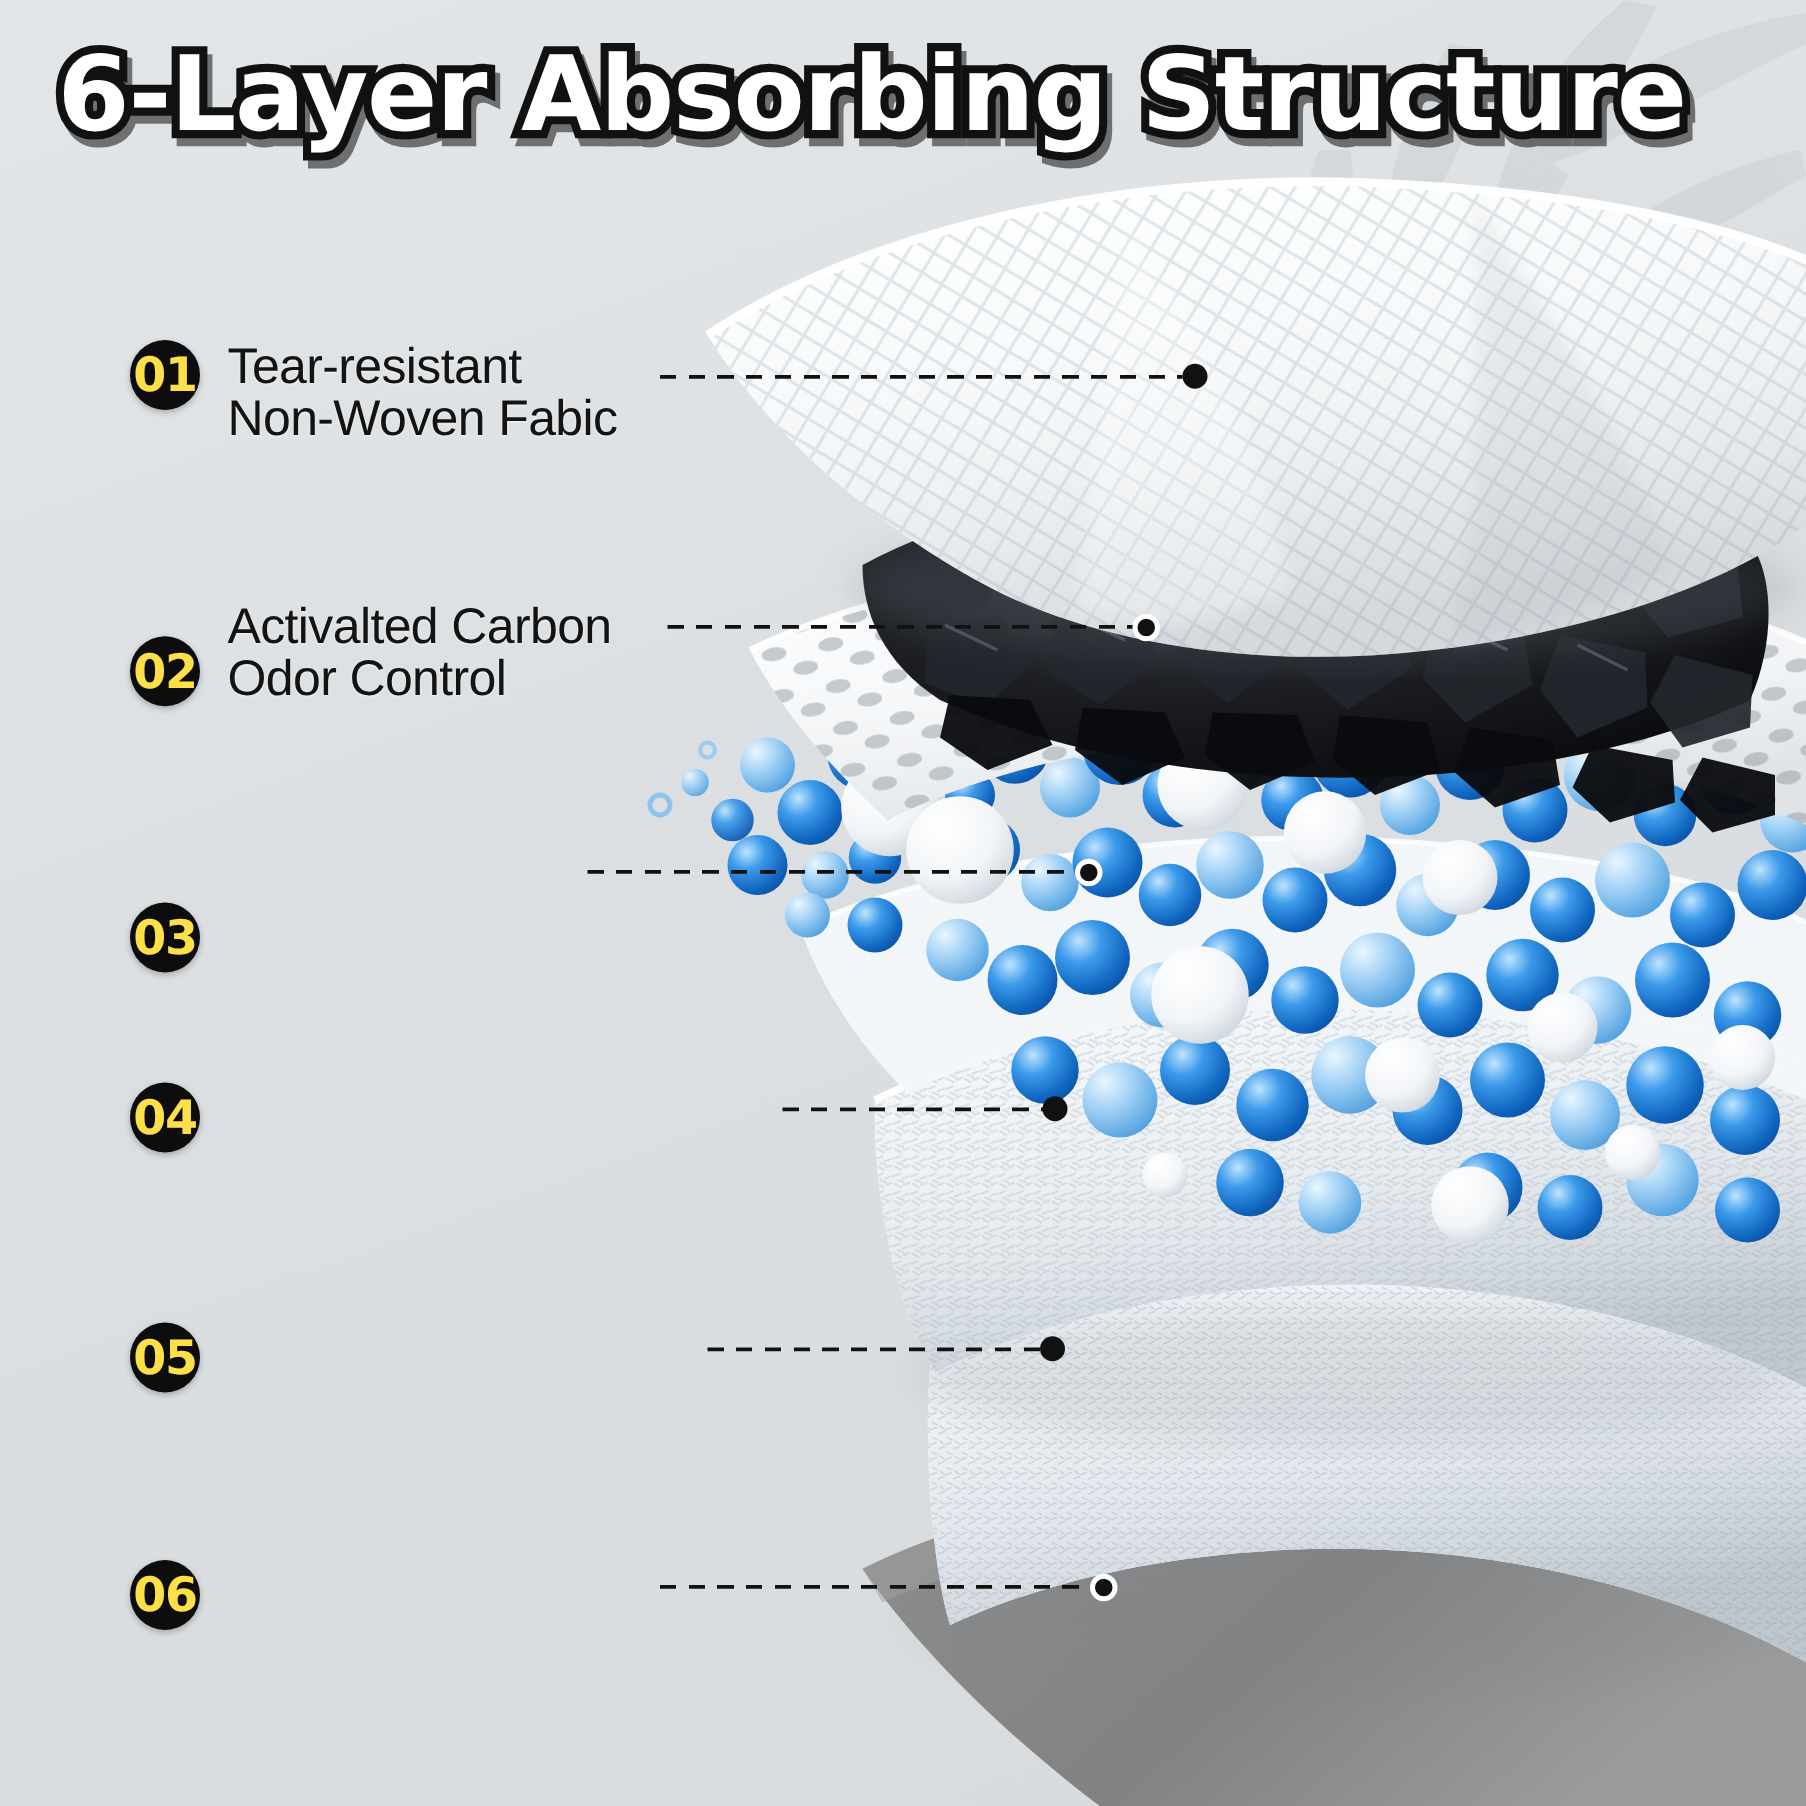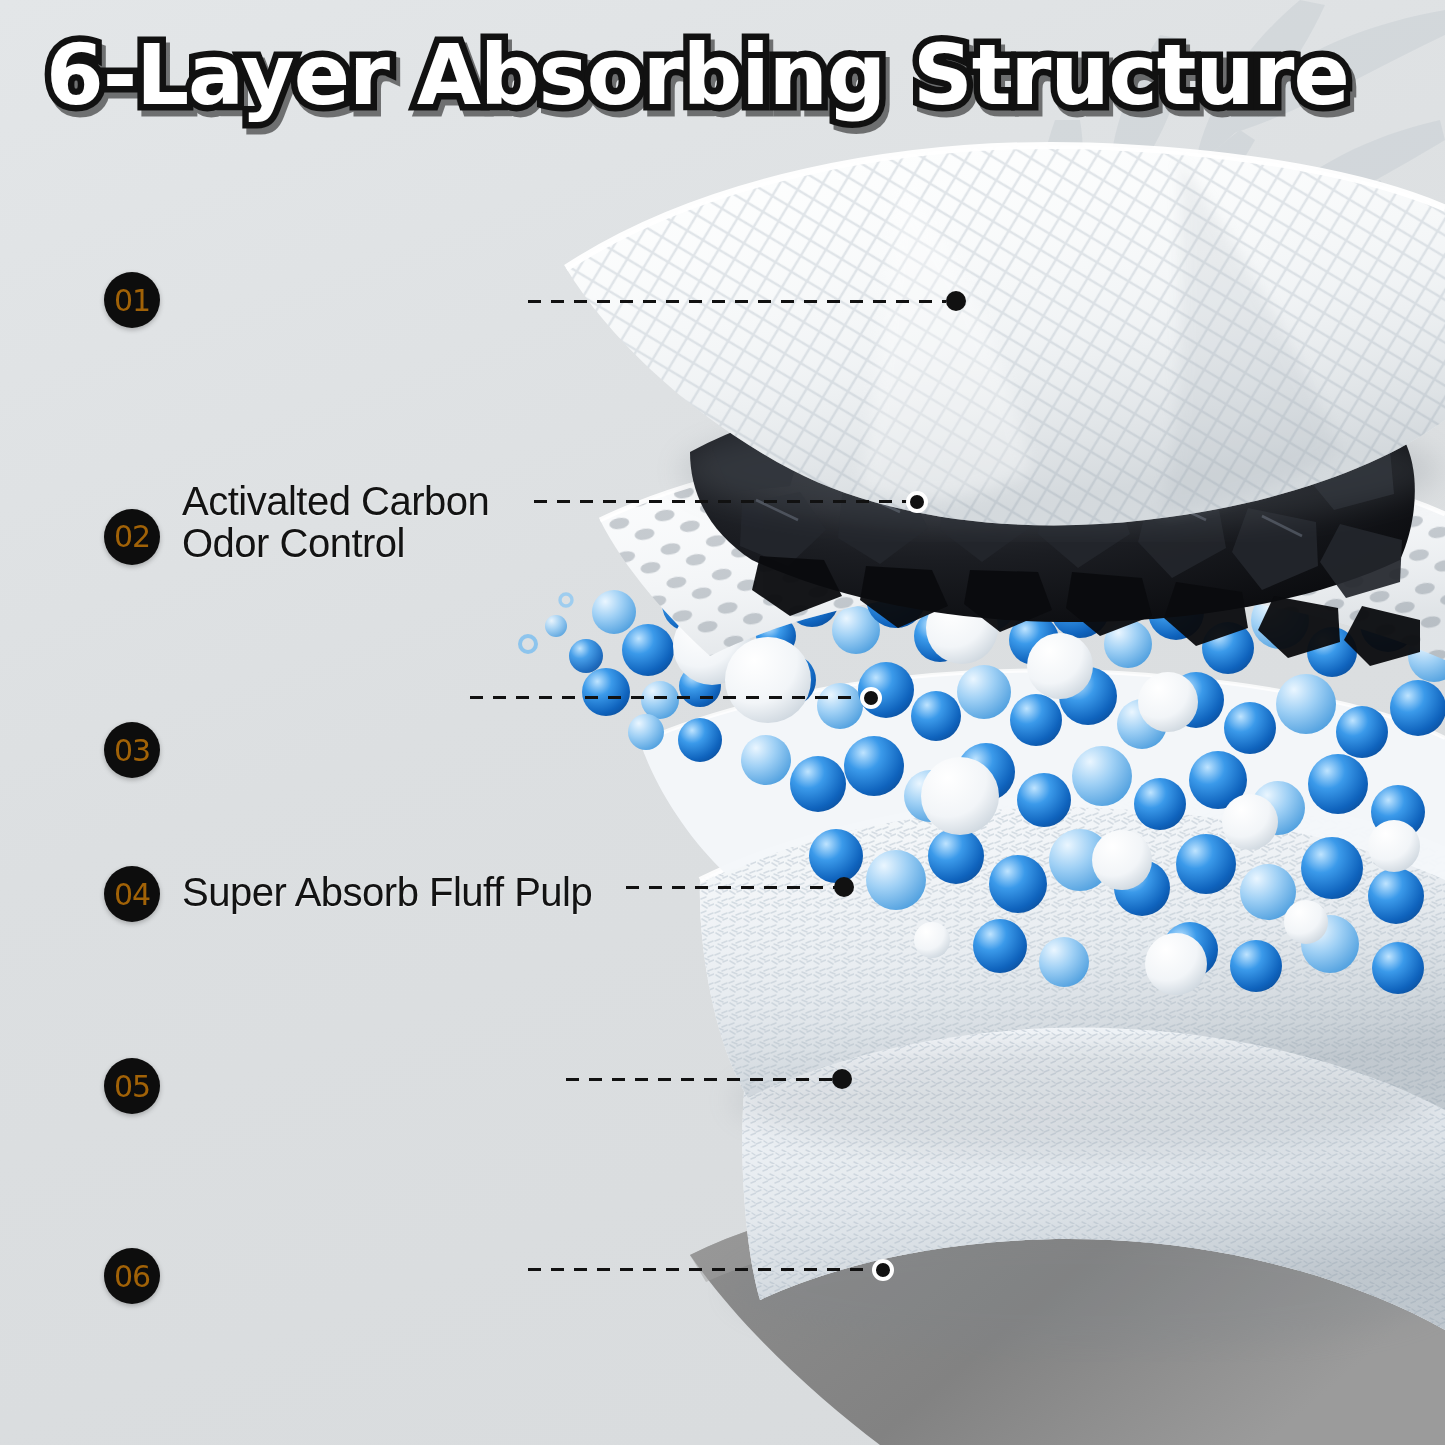--- a/index.html
+++ b/index.html
@@ -30,21 +30,21 @@
   }
 
   
   #art{position:absolute;left:0;top:0;width:1445px;height:1445px;}
 
   
   .callout{position:absolute;display:flex;align-items:flex-start;}
   .badge{
     width:56px;height:56px;border-radius:50%;background:#0d0d0d;
     display:flex;align-items:center;justify-content:center;
-    color:#a16207;font-size:30px;font-weight:400;letter-spacing:-1px;
+    color:#fde047;font-size:38px;font-weight:700;letter-spacing:-1px;
     font-family:"DejaVu Sans","Liberation Sans",sans-serif;
     flex:0 0 auto;box-shadow:0 2px 5px rgba(0,0,0,.25);
   }
   .ctext{margin-left:22px;color:#131313;font-size:40px;line-height:1.06;
     font-weight:400;letter-spacing:-.5px;white-space:pre-line;
     font-family:"Liberation Sans",sans-serif;
     text-shadow:0 1px 2px rgba(255,255,255,.6);}
   .ctext.one-line{padding-top:5px;}
   .ctext.two-line{padding-top:0;}
 
@@ -339,38 +339,39 @@
                C1186 400 1180 270 1180 160 Z" fill="#aab3bb" opacity=".18" filter="url(#soft)"></path>
     </g>
   </svg>
 
   <div class="title-shadow">6-Layer Absorbing Structure</div>
   <div class="title">6-Layer Absorbing Structure</div>
 
   <div id="callouts">
       <div class="callout" style="left: 104px; top: 272px;">
         <div class="badge">01</div>
+        <div class="ctext two-line">Tear-resistant
+Non-Woven Fabic</div>
       </div>
       <div class="leader" style="left: 528px; top: 300px; width: 418px;"></div>
       <div class="dot" style="left: 946px; top: 291px;"></div>
       <div class="callout" style="left: 104px; top: 480px; align-items: flex-end;">
         <div class="badge">02</div>
         <div class="ctext two-line">Activalted Carbon
 Odor Control</div>
       </div>
       <div class="leader" style="left: 534px; top: 500px; width: 378px;"></div>
       <div class="dot ring" style="left: 906px; top: 491px;"></div>
       <div class="callout" style="left: 104px; top: 678px; margin-top: 44px;">
         <div class="badge">03</div>
       </div>
       <div class="leader" style="left: 470px; top: 696px; width: 394px;"></div>
       <div class="dot ring" style="left: 860px; top: 687px;"></div>
       <div class="callout" style="left: 104px; top: 866px;">
         <div class="badge">04</div>
-        <div class="ctext one-line">Super Absorb Fluff Pulp</div>
       </div>
       <div class="leader" style="left: 626px; top: 886px; width: 212px;"></div>
       <div class="dot" style="left: 834px; top: 877px;"></div>
       <div class="callout" style="left: 104px; top: 1058px;">
         <div class="badge">05</div>
       </div>
       <div class="leader" style="left: 566px; top: 1078px; width: 270px;"></div>
       <div class="dot" style="left: 832px; top: 1069px;"></div>
       <div class="callout" style="left: 104px; top: 1248px;">
         <div class="badge">06</div>

